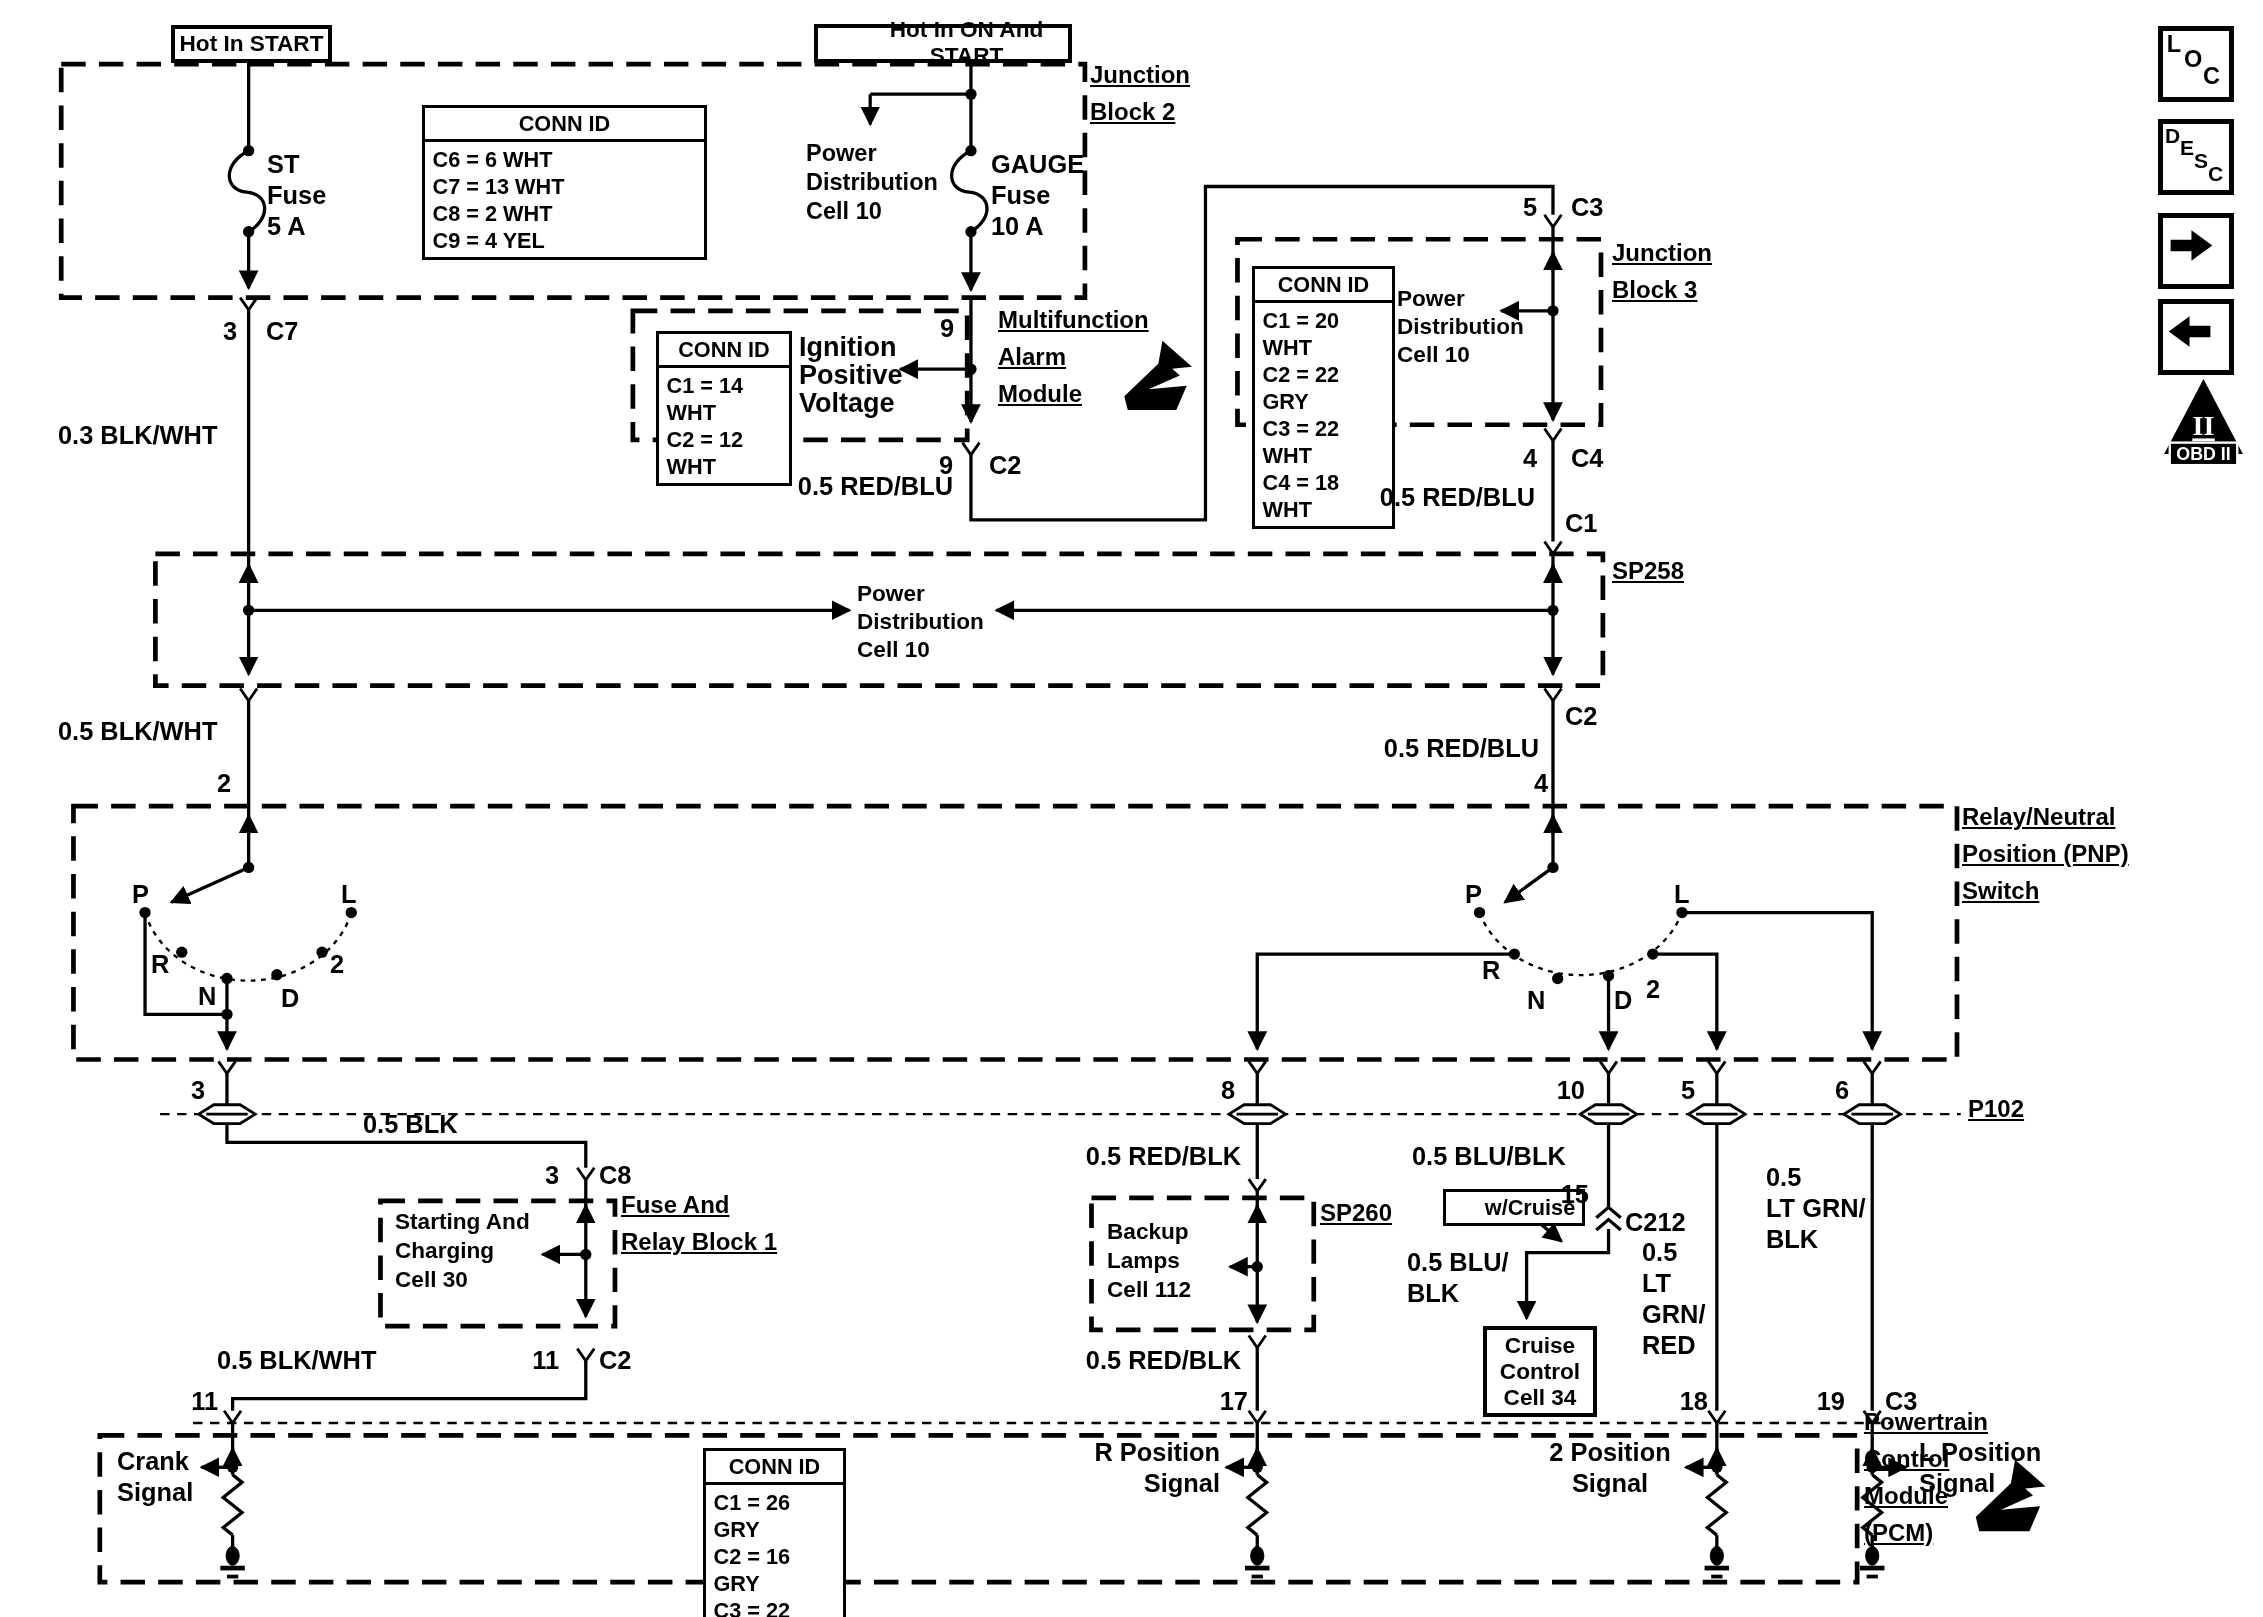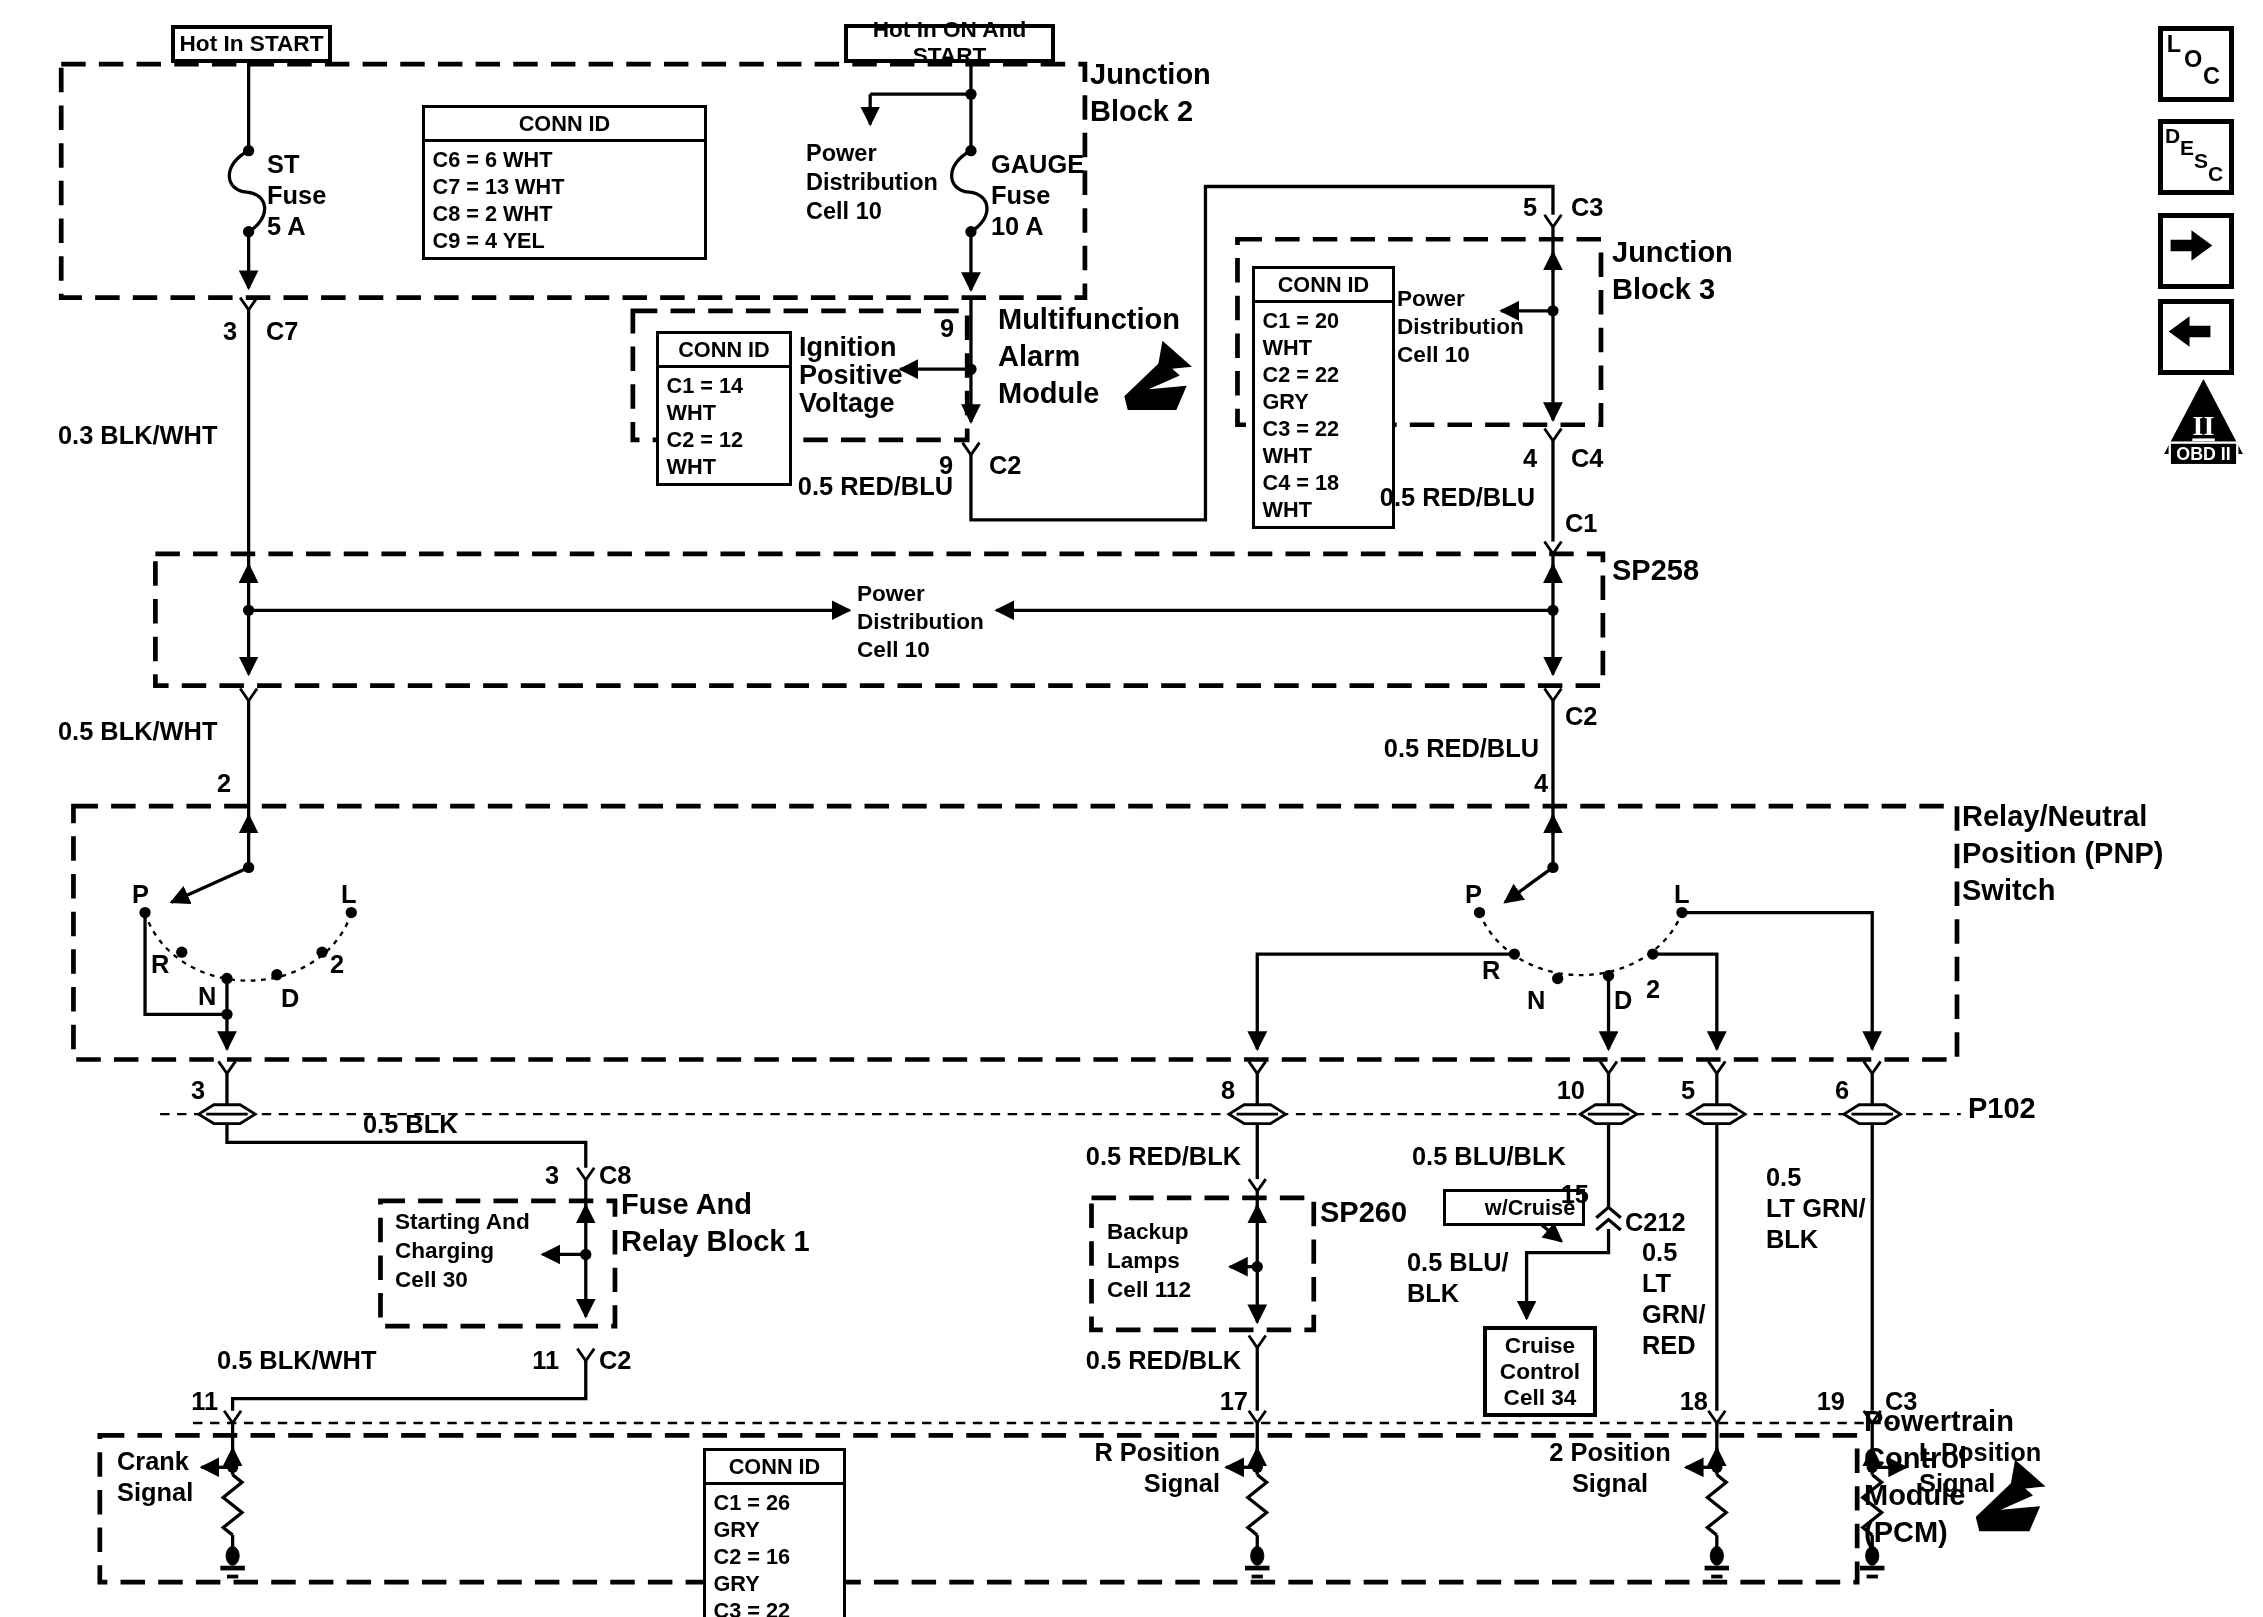--- a/index.html
+++ b/index.html
@@ -1,20 +1,20 @@
 <!DOCTYPE html>
 <html style="font-size:15px"><head>
 <meta charset="utf-8">
 <style>
   html,body{margin:0;padding:0;background:#fff;}
   body{width:2264px;height:1618px;position:relative;font-family:"Liberation Sans",sans-serif;color:#000;overflow:hidden;}
   #stage{position:absolute;left:0;top:0;width:2264px;height:1618px;}
   svg.layer{position:absolute;left:0;top:0;}
   .lbl{position:absolute;font-weight:700;font-size:25.4px;line-height:31px;white-space:pre-line;}
-  .big{font-size:29px;line-height:37px;}
+  .big{font-size:24px;line-height:37px;text-decoration:underline;}
   .r{text-align:right;}
   .solidbox{position:absolute;border:4.7px solid #000;display:flex;align-items:center;justify-content:center;font-weight:700;font-size:22.6px;text-align:center;white-space:pre-line;background:#fff;}
   .conn{position:absolute;border:3.8px solid #000;background:#fff;font-weight:700;font-size:21.7px;line-height:27px;}
   .conn .hd{border-bottom:3.8px solid #000;text-align:center;padding:1.9px 3.8px;}
   .conn .bd{padding:3.8px 7.5px;white-space:pre-line;}
   .conn .cols{display:flex;gap:13px;}
   .iconbox{position:absolute;width:66px;height:66px;border:5.6px solid #000;background:#fff;}
   .iconbox span{position:absolute;font-weight:700;font-size:23.5px;line-height:23.5px;}
 </style>
 </head>
@@ -239,21 +239,21 @@
     <polygon points="46,2 80,32 40,36"></polygon>
     <polygon points="2,66 46,24 66,42 30,58 74,54 62,82 6,82"></polygon>
   </g>
   <g fill="#000" transform="translate(2096,1548) scale(0.95)">
     <polygon points="46,2 80,32 40,36"></polygon>
     <polygon points="2,66 46,24 66,42 30,58 74,54 62,82 6,82"></polygon>
   </g>
 </svg>
 
 <div class="solidbox" style="left:171px;top:24.5px;width:153px;height:30px;"><span>Hot In START</span></div>
-<div class="solidbox" style="left:844px;top:23.5px;width:203px;height:31px;"><span>Hot In ON And START</span></div>
+<div class="solidbox" style="left:814px;top:23.5px;width:203px;height:31px;padding-left:47px;"><span>Hot In ON And START</span></div>
 <div class="solidbox" style="left:1443px;top:1189px;width:104px;height:31px;border-width:3.8px;font-size:21.7px;padding-left:32px;"><span>w/Cruise</span></div>
 <div class="solidbox" style="left:1483px;top:1326px;width:106px;height:83px;font-size:22.6px;line-height:26px;"><span>Cruise
 Control
 Cell 34</span></div>
 
 <div class="conn" style="left:422px;top:105px;width:279px;">
   <div class="hd">CONN ID</div>
   <div class="bd cols">
     <div>C6 = 6 WHT
 C7 = 13 WHT

